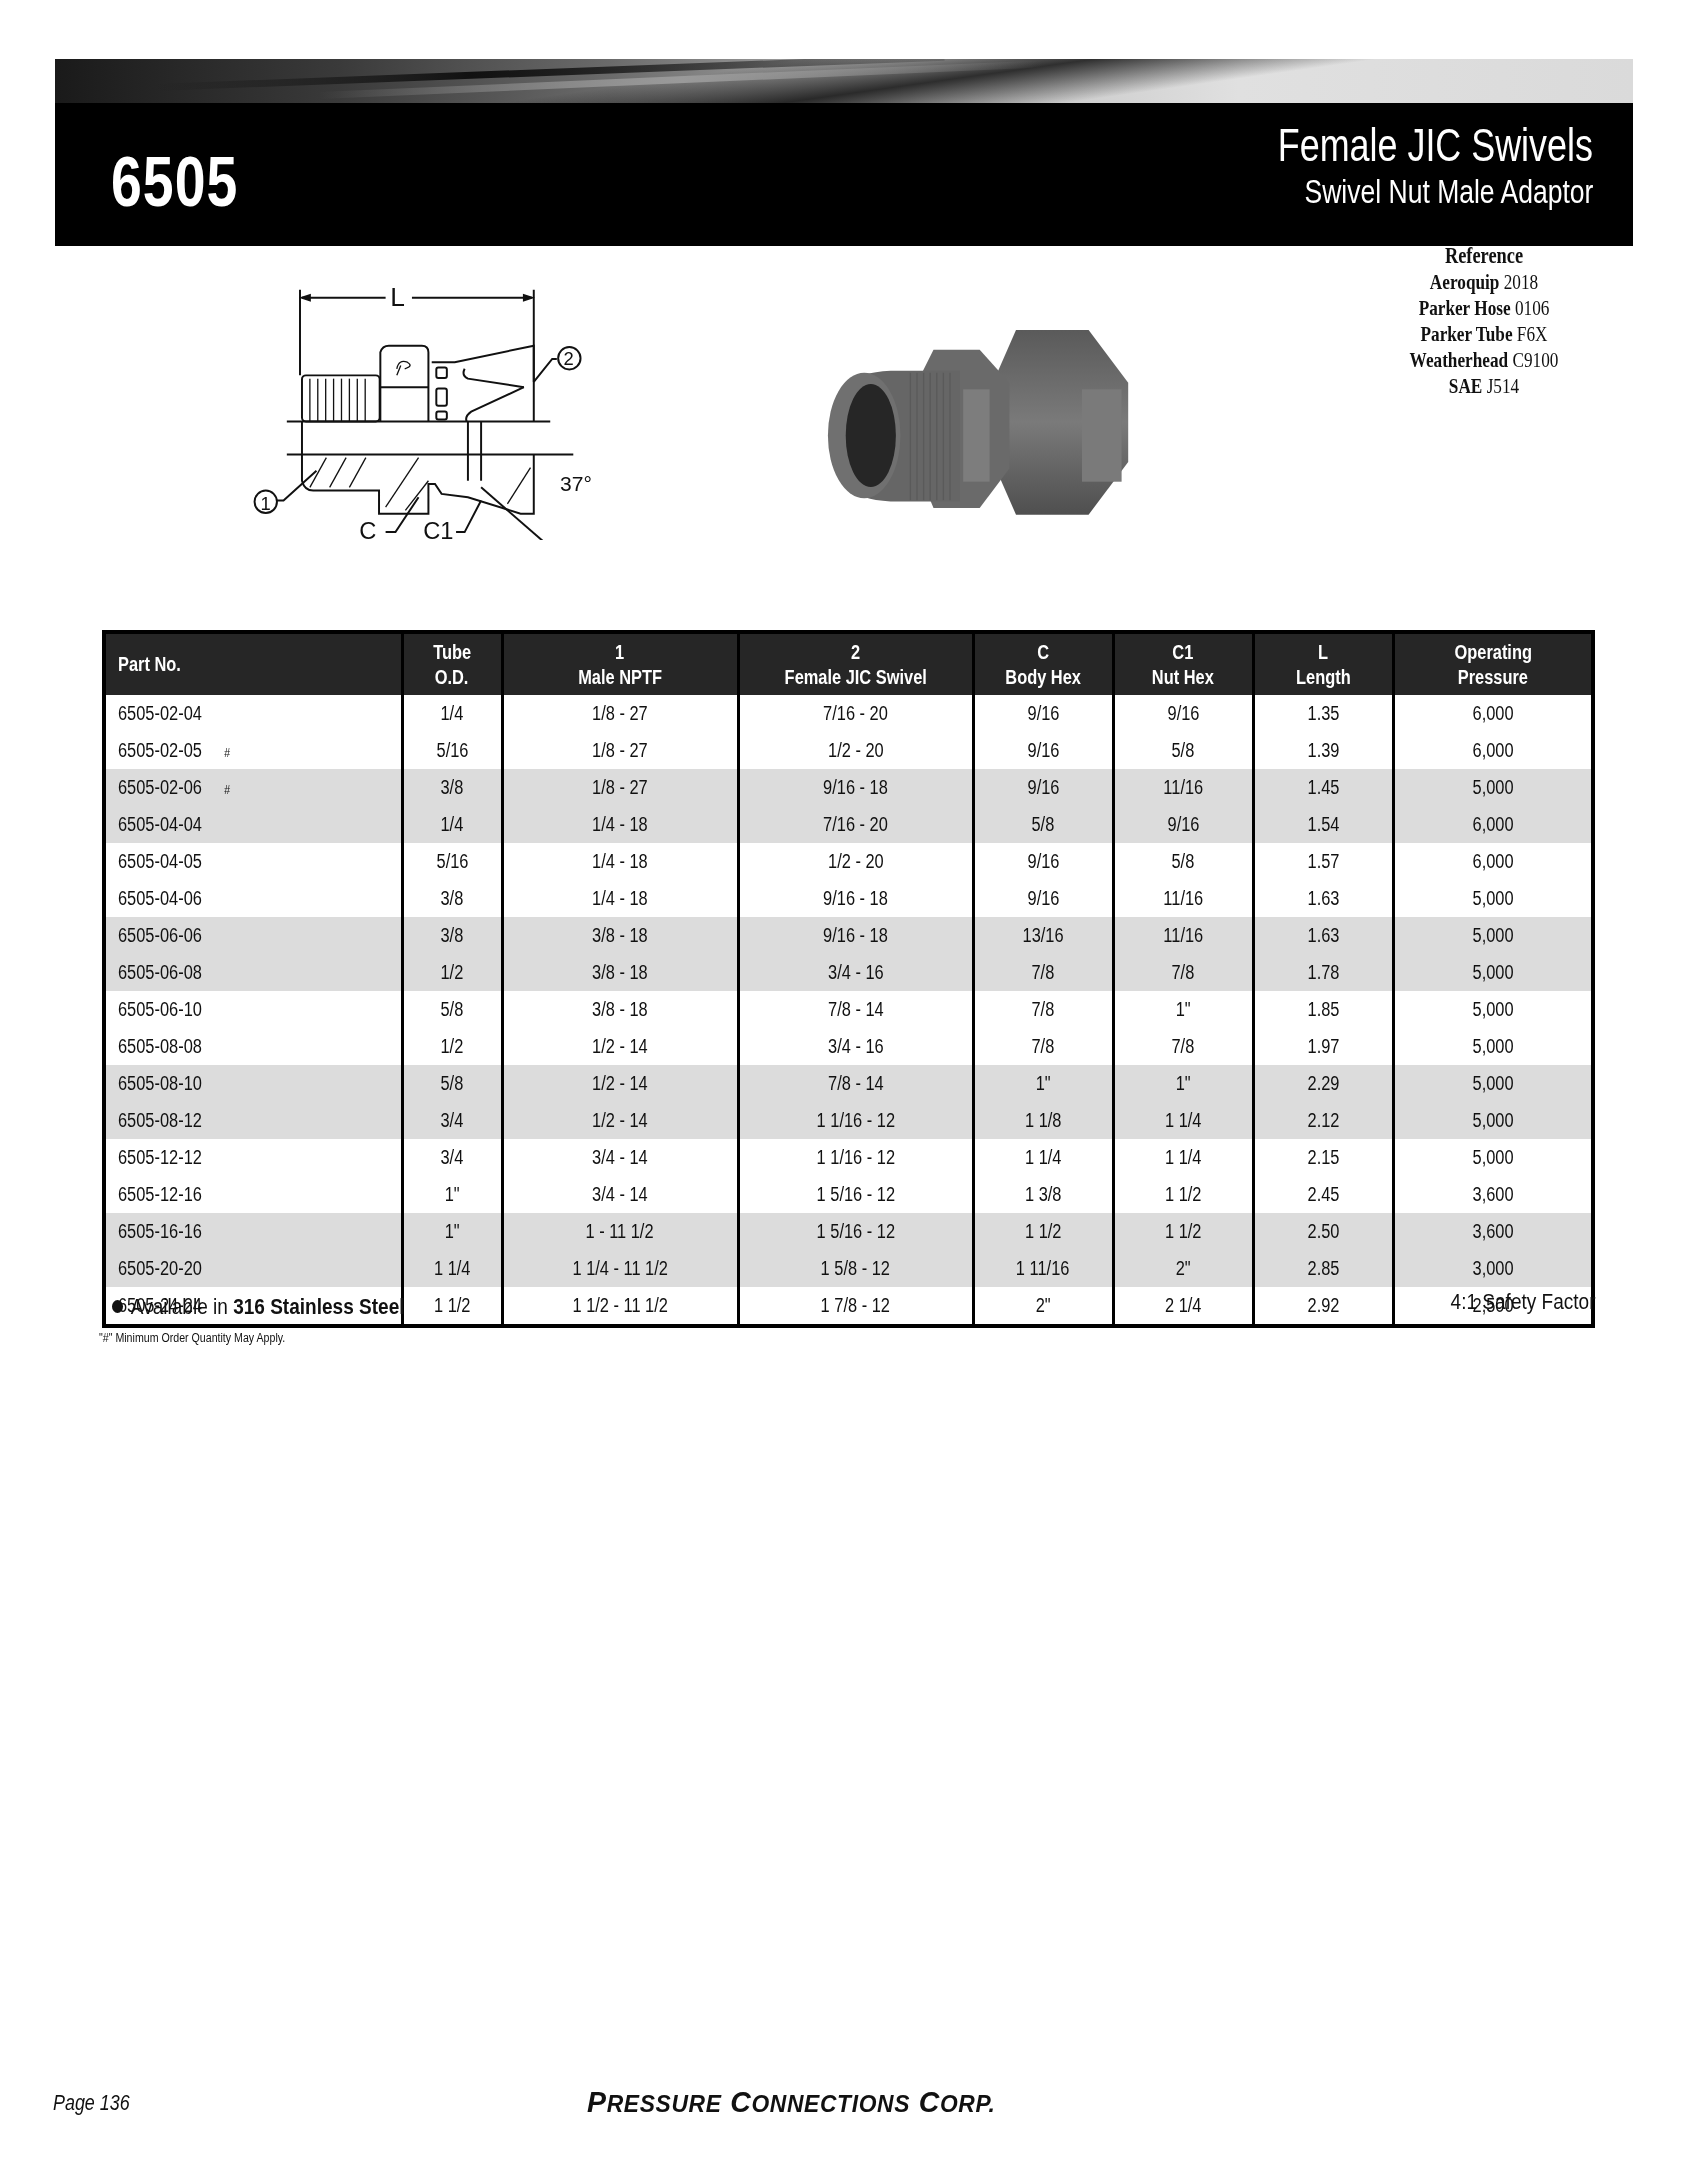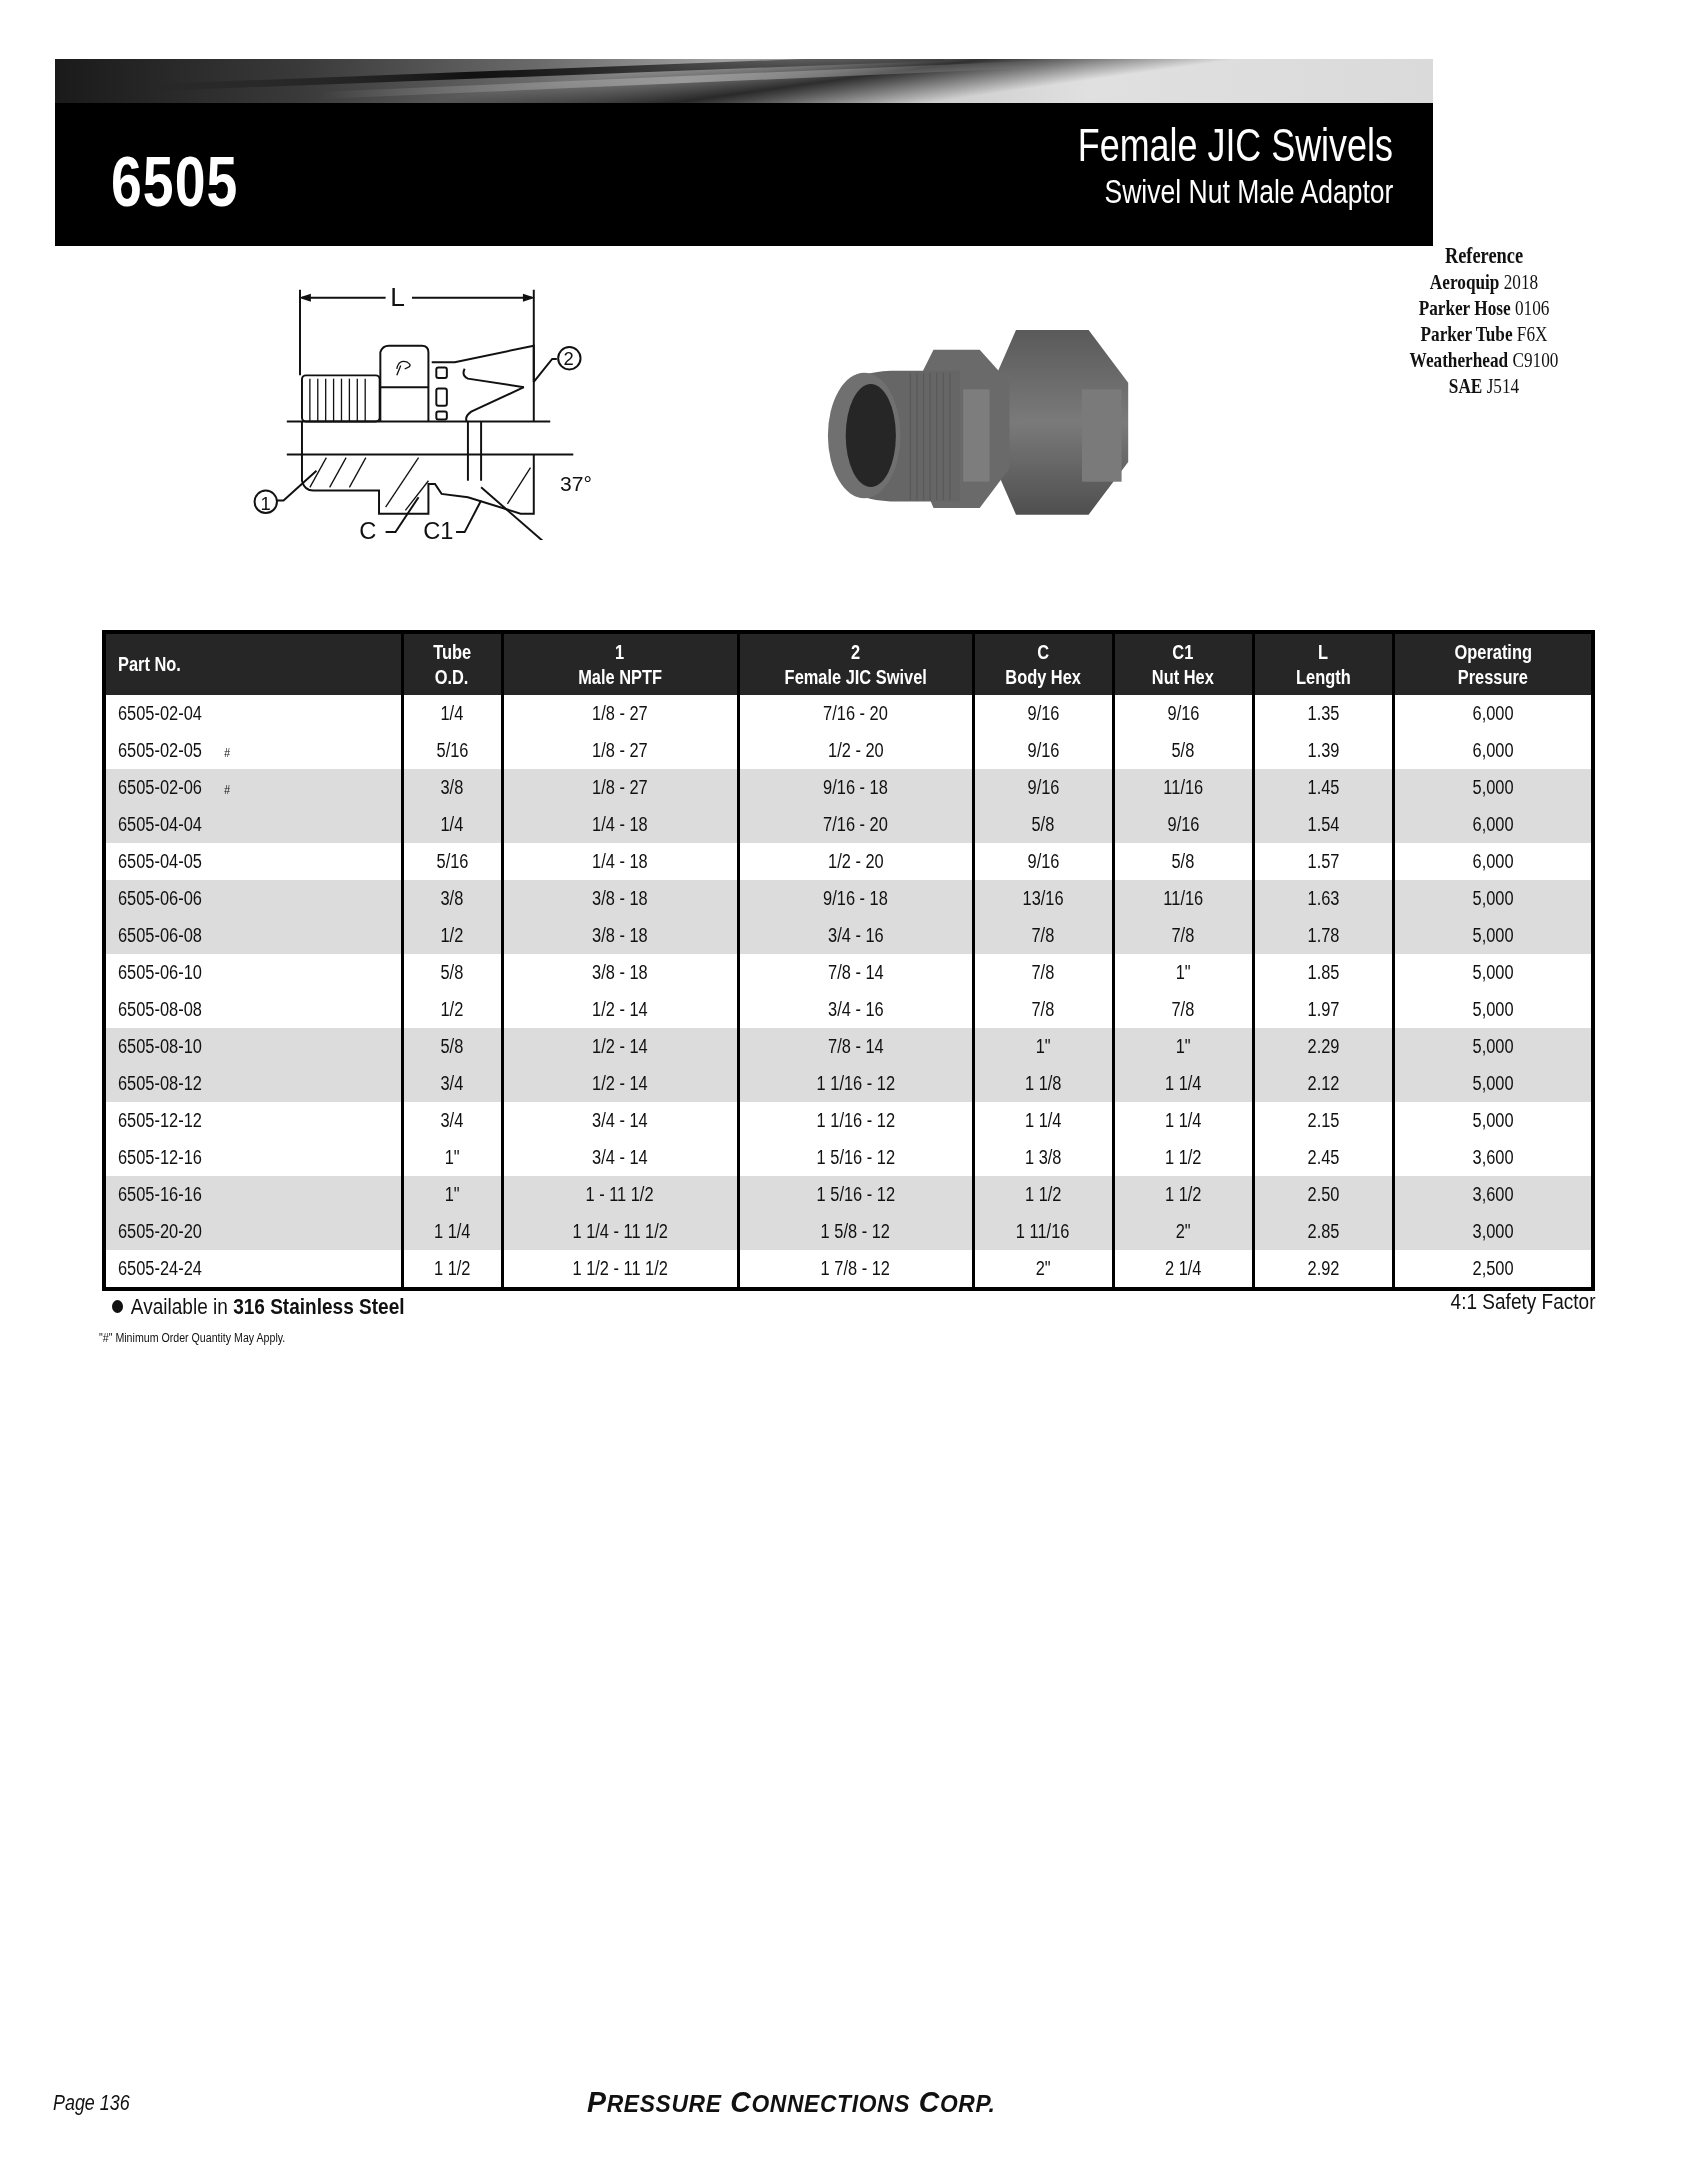--- a/index.html
+++ b/index.html
@@ -2,21 +2,21 @@
 <html style="font-size:10.6px"><head>
 <meta charset="utf-8">
 <style>
   html, body { margin: 0; padding: 0; }
   body {
     width: 1687px; height: 2183px; position: relative; background: #ffffff;
     font-family: "Liberation Sans", "DejaVu Sans", sans-serif; color: #111;
     overflow: hidden;
   }
   .header-band {
-    position: absolute; left: 55px; top: 59px; width: 1378px; height: 187px;
+    position: absolute; left: 55px; top: 59px; width: 1578px; height: 187px;
   }
   .header-gradient {
     position: absolute; left: 0; top: 0; width: 100%; height: 44px;
     background:
       linear-gradient(172deg, rgba(0,0,0,0) 40%, rgba(20,20,20,0.85) 55%, rgba(0,0,0,0) 70%),
       linear-gradient(90deg, #1a1a1a 0%, #3a3a3a 18%, #6a6a6a 35%, #bdbdbd 55%, #e0e0e0 75%, #dadada 100%);
     overflow: hidden;
   }
   .header-gradient .streak {
     position: absolute; height: 6.6px; transform-origin: left center;
@@ -290,20 +290,30 @@
       <tr>
         <td><span>6505-04-05</span><span class="hash"></span></td>
         <td><span>5/16</span></td>
         <td><span>1/4 - 18</span></td>
         <td><span>1/2 - 20</span></td>
         <td><span>9/16</span></td>
         <td><span>5/8</span></td>
         <td><span>1.57</span></td>
         <td><span>6,000</span></td>
       </tr>
+      <tr>
+        <td><span>6505-04-06</span><span class="hash"></span></td>
+        <td><span>3/8</span></td>
+        <td><span>1/4 - 18</span></td>
+        <td><span>9/16 - 18</span></td>
+        <td><span>9/16</span></td>
+        <td><span>11/16</span></td>
+        <td><span>1.63</span></td>
+        <td><span>5,000</span></td>
+      </tr>
       <tr class="shade">
         <td><span>6505-06-06</span><span class="hash"></span></td>
         <td><span>3/8</span></td>
         <td><span>3/8 - 18</span></td>
         <td><span>9/16 - 18</span></td>
         <td><span>13/16</span></td>
         <td><span>11/16</span></td>
         <td><span>1.63</span></td>
         <td><span>5,000</span></td>
       </tr>

